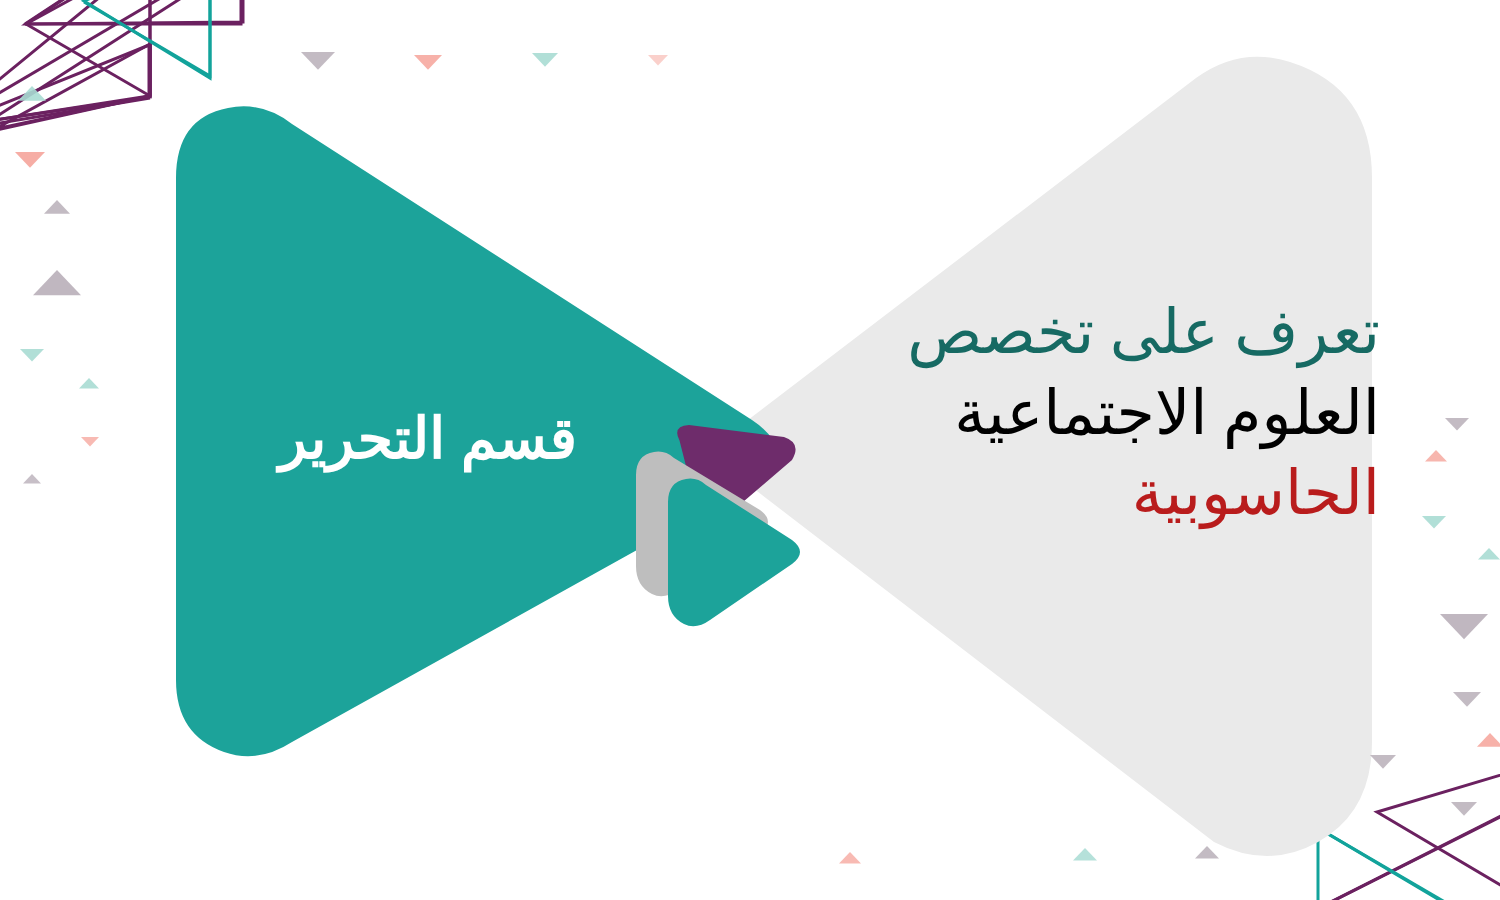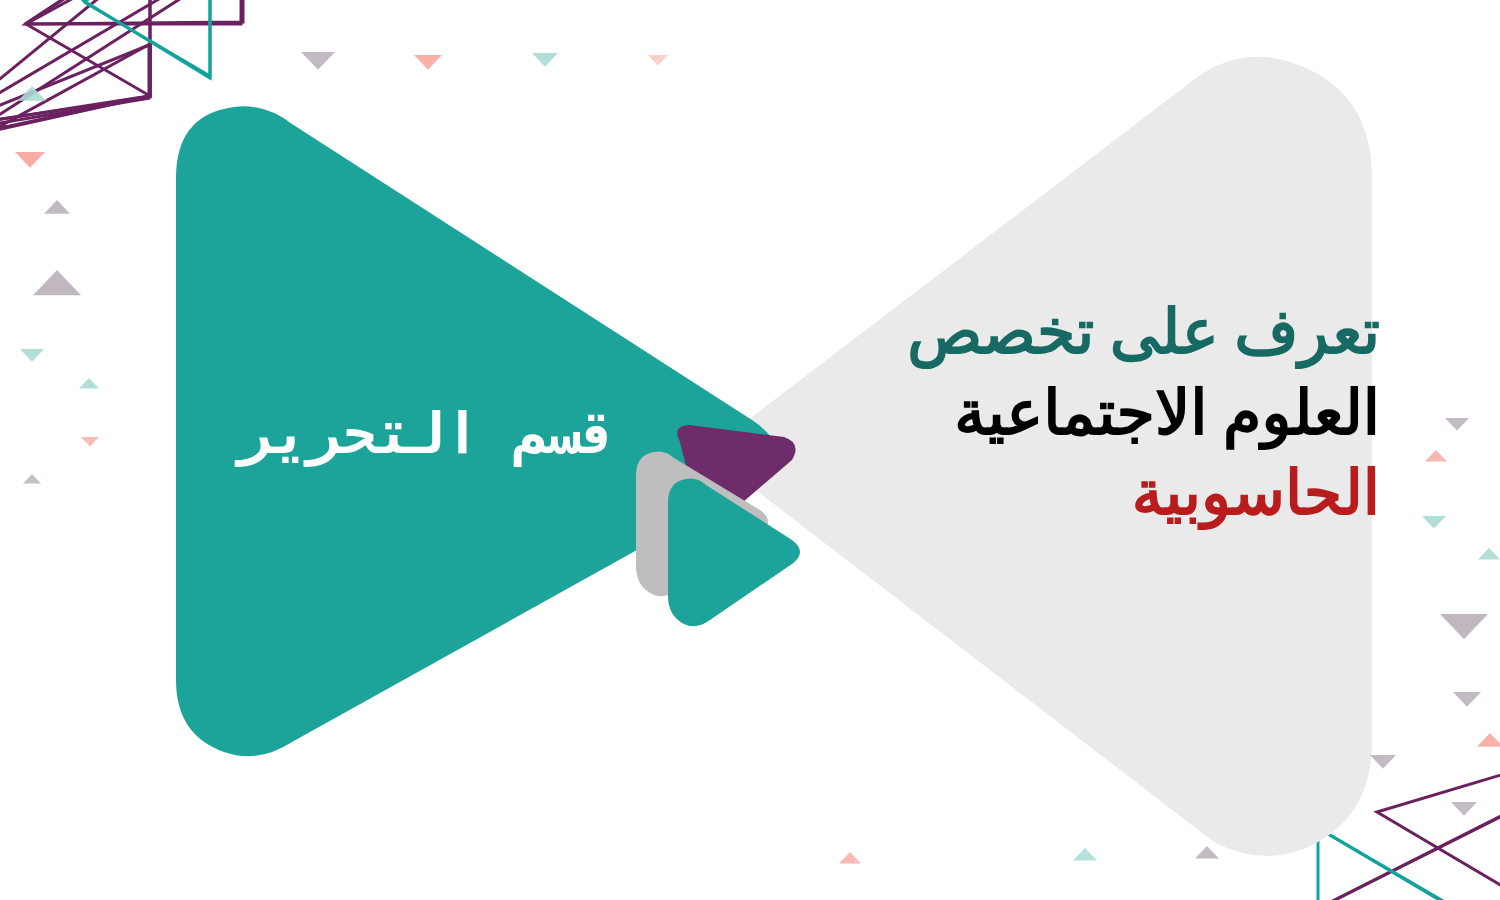--- a/index.html
+++ b/index.html
@@ -30,41 +30,41 @@
     position:absolute;
     right:120px;
     top:292px;
     width:580px;
     text-align:right;
     direction:rtl;
     z-index:4;
   }
   .headline-line{
     font-family:"Liberation Serif","DejaVu Serif",serif;
-    font-weight:700;
+    font-weight:400;
     font-size:62px;
     line-height:1.30;
     letter-spacing:0.5px;
     white-space:nowrap;
     margin:0;
   }
   .hl-teal{color:#166A63;}
   .hl-purple{color:#7B2D77;}
 
   
   #dept-label{
     position:absolute;
     left:218px;
     top:404px;
     width:420px;
     text-align:center;
     direction:rtl;
   }
   #dept-label .dept-text{
-    font-family:Liberation Mono, monospace;
+    font-family:Liberation Sans, sans-serif;
     font-weight:700;
     font-size:57px;
     line-height:1.2;
     color:#ffffff;
     white-space:nowrap;
     margin:0;
   }
 </style>
 </head>
 <body>

